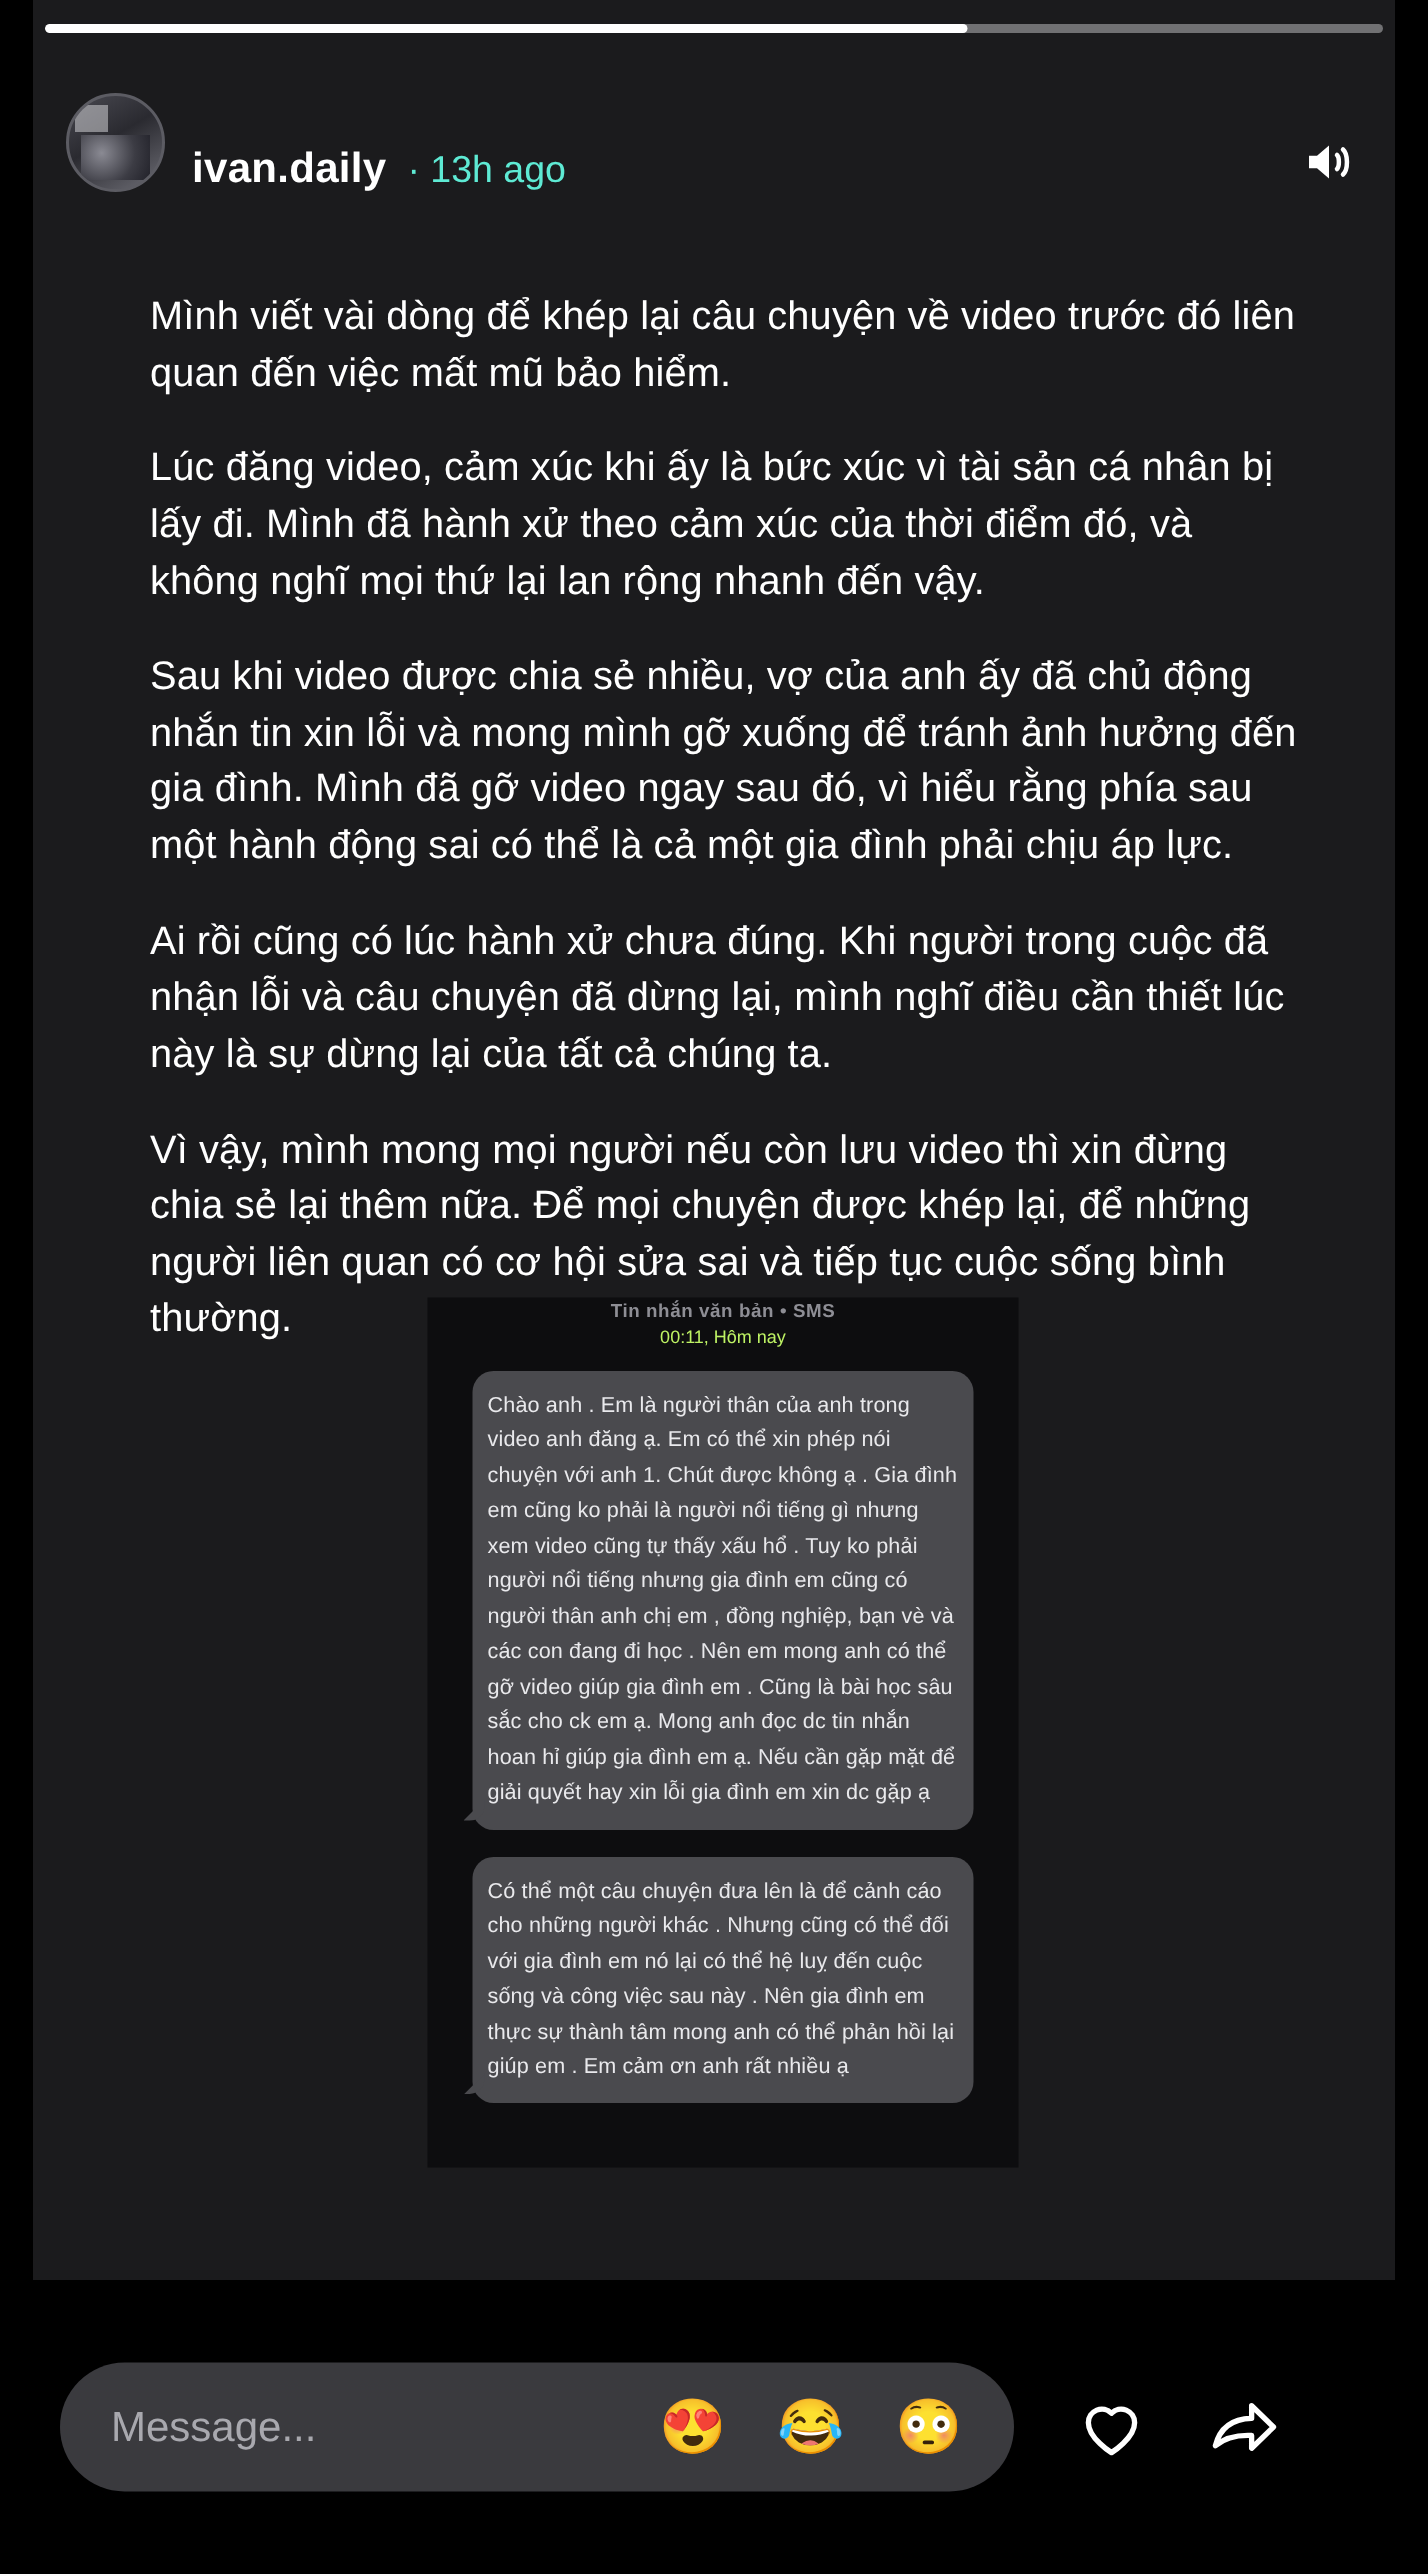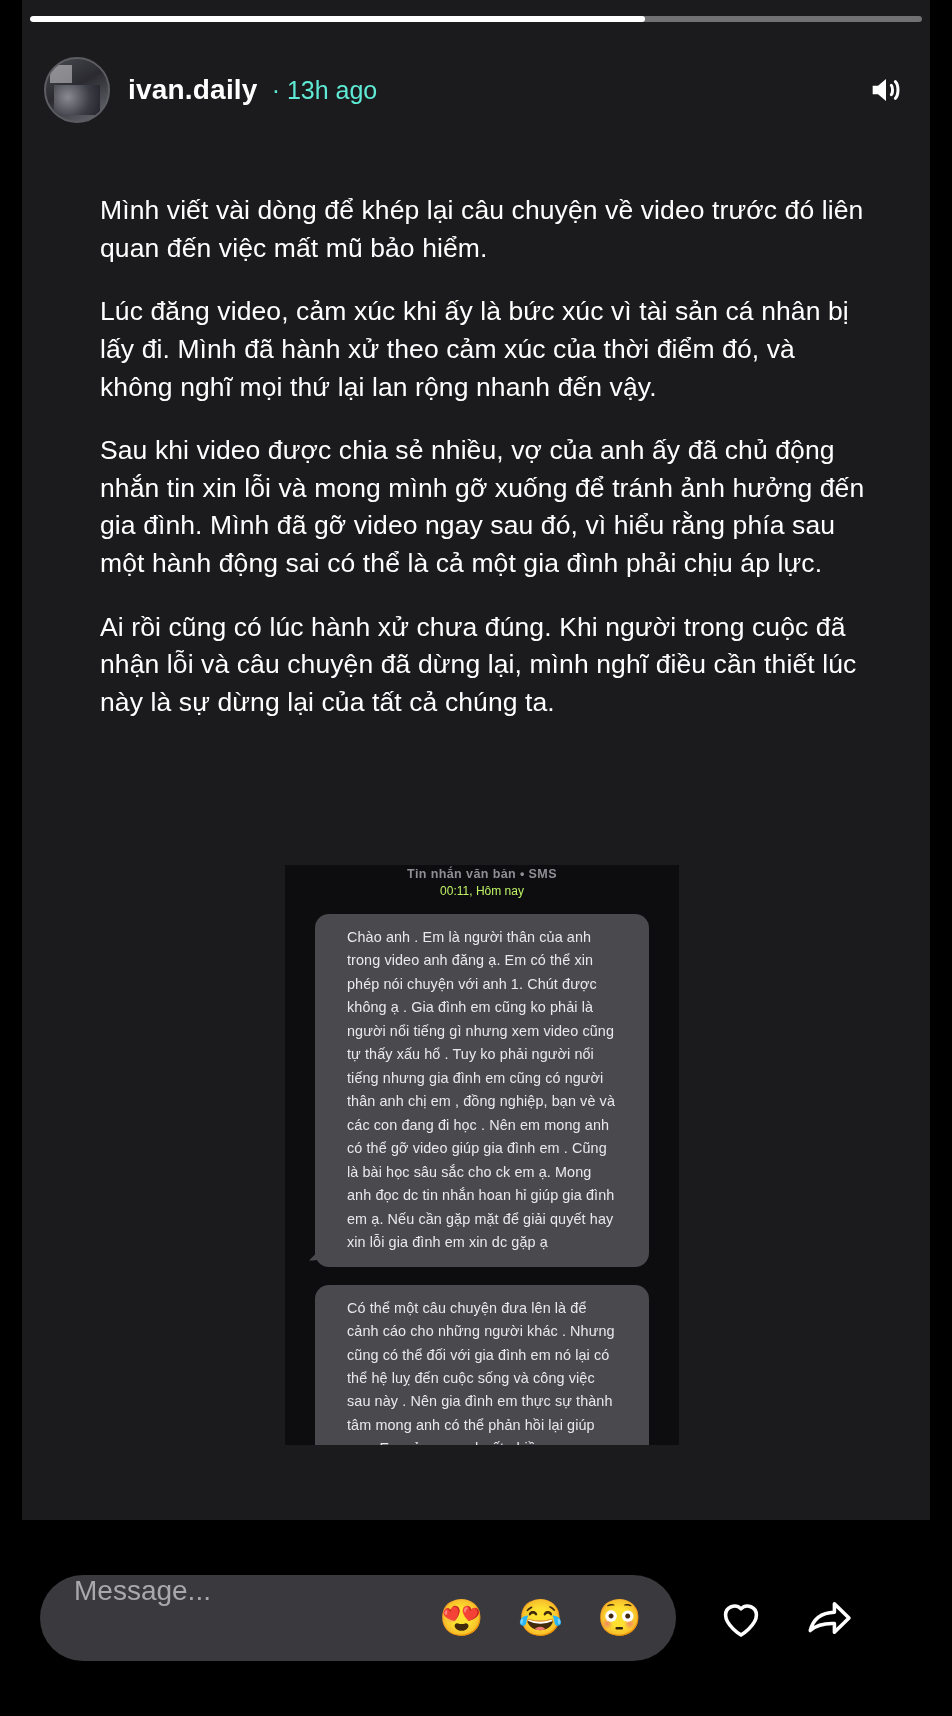--- a/index.html
+++ b/index.html
@@ -57,21 +57,21 @@
     border-radius: 3px;
   }
 
   .header {
     position: absolute;
     top: 52px;
     left: 22px;
     right: 22px;
     height: 76px;
     display: flex;
-    align-items: center;
+    align-items: flex-end;
     padding: 0 22px;
     box-sizing: border-box;
     z-index: 30;
   }
   .avatar {
     width: 62px;
     height: 62px;
     border-radius: 50%;
     background: linear-gradient(150deg,#4a4a52 0%,#2a2a30 45%,#6d6d75 100%);
     border: 2px solid #5c5c63;
@@ -158,21 +158,21 @@
     font-size: 12px;
     margin-top: 3px;
   }
   .bubbles {
     padding: 16px 30px 0 30px;
   }
   .bubble {
     background: #4a4a4e;
     color: #e9e9ec;
     border-radius: 14px;
-    padding: 12px 32px;
+    padding: 12px 10px;
     font-size: 14.4px;
     line-height: 1.63;
     letter-spacing: .1px;
     margin-bottom: 18px;
     position: relative;
   }
   .bubble::after {
     content: "";
     position: absolute;
     left: -6px;
@@ -196,20 +196,21 @@
     padding: 0 18px;
     box-sizing: border-box;
     z-index: 50;
   }
   .msg-box {
     flex: 1 1 auto;
     height: 86px;
     border-radius: 43px;
     background: #3a3a3e;
     display: flex;
+    align-items: center;
     padding: 0 34px;
     box-sizing: border-box;
     max-width: 636px;
   }
   .msg-placeholder {
     color: #a8a8ae;
     font-size: 28px;
     flex: 1 1 auto;
     white-space: nowrap;
   }
@@ -263,20 +264,21 @@
       <path d="M15.2 9.2c1 .9 1 4.7 0 5.6" stroke="#ffffff" stroke-width="1.8" fill="none" stroke-linecap="round"></path>
       <path d="M17.6 7c2.1 1.9 2.1 8.1 0 10" stroke="#ffffff" stroke-width="1.8" fill="none" stroke-linecap="round"></path>
     </svg>
   </div>
 
   <div class="post-text">
     <p>Mình viết vài dòng để khép lại câu chuyện về video trước đó liên quan đến việc mất mũ bảo hiểm.</p>
     <p>Lúc đăng video, cảm xúc khi ấy là bức xúc vì tài sản cá nhân bị lấy đi. Mình đã hành xử theo cảm xúc của thời điểm đó, và không nghĩ mọi thứ lại lan rộng nhanh đến vậy.</p>
     <p>Sau khi video được chia sẻ nhiều, vợ của anh ấy đã chủ động nhắn tin xin lỗi và mong mình gỡ xuống để tránh ảnh hưởng đến gia đình. Mình đã gỡ video ngay sau đó, vì hiểu rằng phía sau một hành động sai có thể là cả một gia đình phải chịu áp lực.</p>
     <p>Ai rồi cũng có lúc hành xử chưa đúng. Khi người trong cuộc đã nhận lỗi và câu chuyện đã dừng lại, mình nghĩ điều cần thiết lúc này là sự dừng lại của tất cả chúng ta.</p>
+    <p>Vì vậy, mình mong mọi người nếu còn lưu video thì xin đừng chia sẻ lại thêm nữa. Để mọi chuyện được khép lại, để những người liên quan có cơ hội sửa sai và tiếp tục cuộc sống bình thường.</p>
   </div>
 
   <div class="embed">
     <div class="embed-head">
       <div class="l1">Tin nhắn văn bản • SMS</div>
       <div class="l2">00:11, Hôm nay</div>
     </div>
     <div class="bubbles">
       <div class="bubble">Chào anh . Em là người thân của anh trong video anh đăng ạ. Em có thể xin phép nói chuyện với anh 1. Chút được không ạ . Gia đình em cũng ko phải là người nổi tiếng gì nhưng xem video cũng tự thấy xấu hổ . Tuy ko phải người nổi tiếng nhưng gia đình em cũng có người thân anh chị em , đồng nghiệp, bạn vè và các con đang đi học . Nên em mong anh có thể gỡ video giúp gia đình em . Cũng là bài học sâu sắc cho ck em ạ. Mong anh đọc dc tin nhắn hoan hỉ giúp gia đình em ạ. Nếu cần gặp mặt để giải quyết hay xin lỗi gia đình em xin dc gặp ạ</div>
       <div class="bubble">Có thể một câu chuyện đưa lên là để cảnh cáo cho những người khác . Nhưng cũng có thể đối với gia đình em nó lại có thể hệ luỵ đến cuộc sống và công việc sau này . Nên  gia đình em thực sự thành tâm mong anh có thể phản hồi lại giúp em . Em cảm ơn anh rất nhiều ạ</div>

